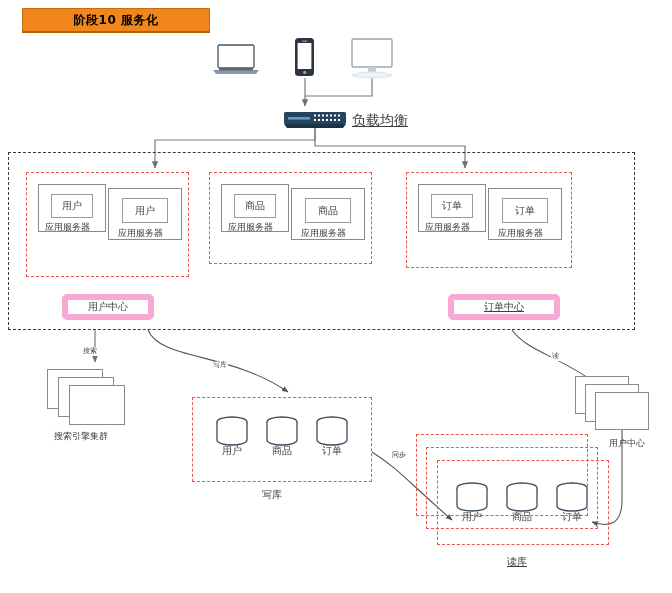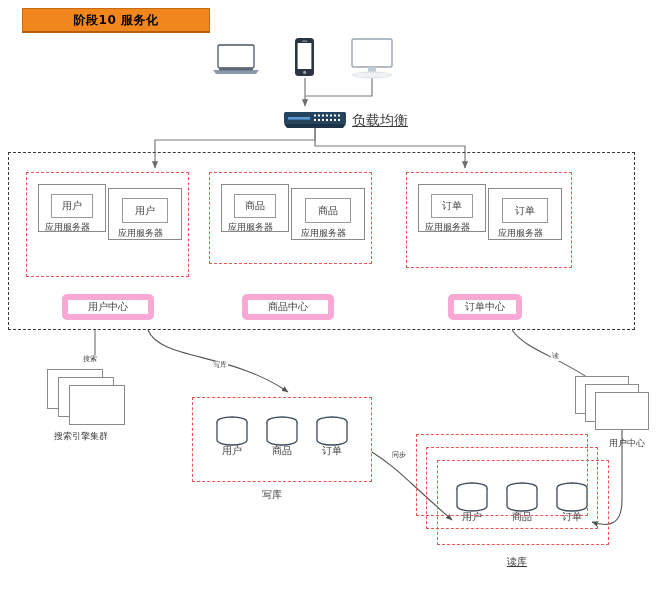--- a/index.html
+++ b/index.html
@@ -114,21 +114,21 @@
     background: #ffffff;
     box-sizing: border-box;
     display: flex;
     align-items: center;
     justify-content: center;
     font-size: 10px;
     color: #3d3d3d;
   }
   .c1 { left: 62px;  top: 294px; width: 92px; height: 26px; }
   .c2 { left: 242px; top: 294px; width: 92px; height: 26px; }
-  .c3 { left: 448px; top: 294px; width: 74px; height: 26px; }
+  .c3 { left: 448px; top: 294px; width: 112px; height: 26px; text-decoration: underline; }
 
   
   .stack-rect {
     border: 1px solid #8a8a8a;
     background: #ffffff;
     box-sizing: border-box;
   }
   .cluster-label {
     font-size: 9px;
     color: #3d3d3d;
@@ -322,21 +322,20 @@
   <div class="abs svc-group g2"></div>
 
   <div class="abs appsrv g2a">
     <div class="inner" style="left:12px;top:9px;width:42px;height:24px;">商品</div>
     <div class="cap" style="left:6px;top:36px;">应用服务器</div>
   </div>
   <div class="abs appsrv g2b">
     <div class="inner" style="left:13px;top:9px;width:46px;height:25px;">商品</div>
     <div class="cap" style="left:9px;top:38px;">应用服务器</div>
   </div>
-  <div class="abs center-box c2">商品中心</div>
 
   <div class="abs svc-group g3"></div>
 
   <div class="abs appsrv g3a">
     <div class="inner" style="left:12px;top:9px;width:42px;height:24px;">订单</div>
     <div class="cap" style="left:6px;top:36px;">应用服务器</div>
   </div>
   <div class="abs appsrv g3b">
     <div class="inner" style="left:13px;top:9px;width:46px;height:25px;">订单</div>
     <div class="cap" style="left:9px;top:38px;">应用服务器</div>
@@ -372,18 +371,18 @@
     <div class="name">用户</div>
   </div>
   <div class="abs db-item" style="left:501px;top:508px;">
     <div class="name">商品</div>
   </div>
   <div class="abs db-item" style="left:551px;top:508px;">
     <div class="name">订单</div>
   </div>
   <div class="abs db-caption read-caption">读库</div>
 
-  <div class="abs edge-label" style="left:82px;top:347px;margin-top:8px;">搜索</div>
+  <div class="abs edge-label" style="left:82px;top:347px;">搜索</div>
   <div class="abs edge-label" style="left:212px;top:361px;">写库</div>
   <div class="abs edge-label" style="left:551px;top:352px;">读</div>
   <div class="abs edge-label" style="left:391px;top:451px;">同步</div>
 
 </div>
 
 </body></html>

